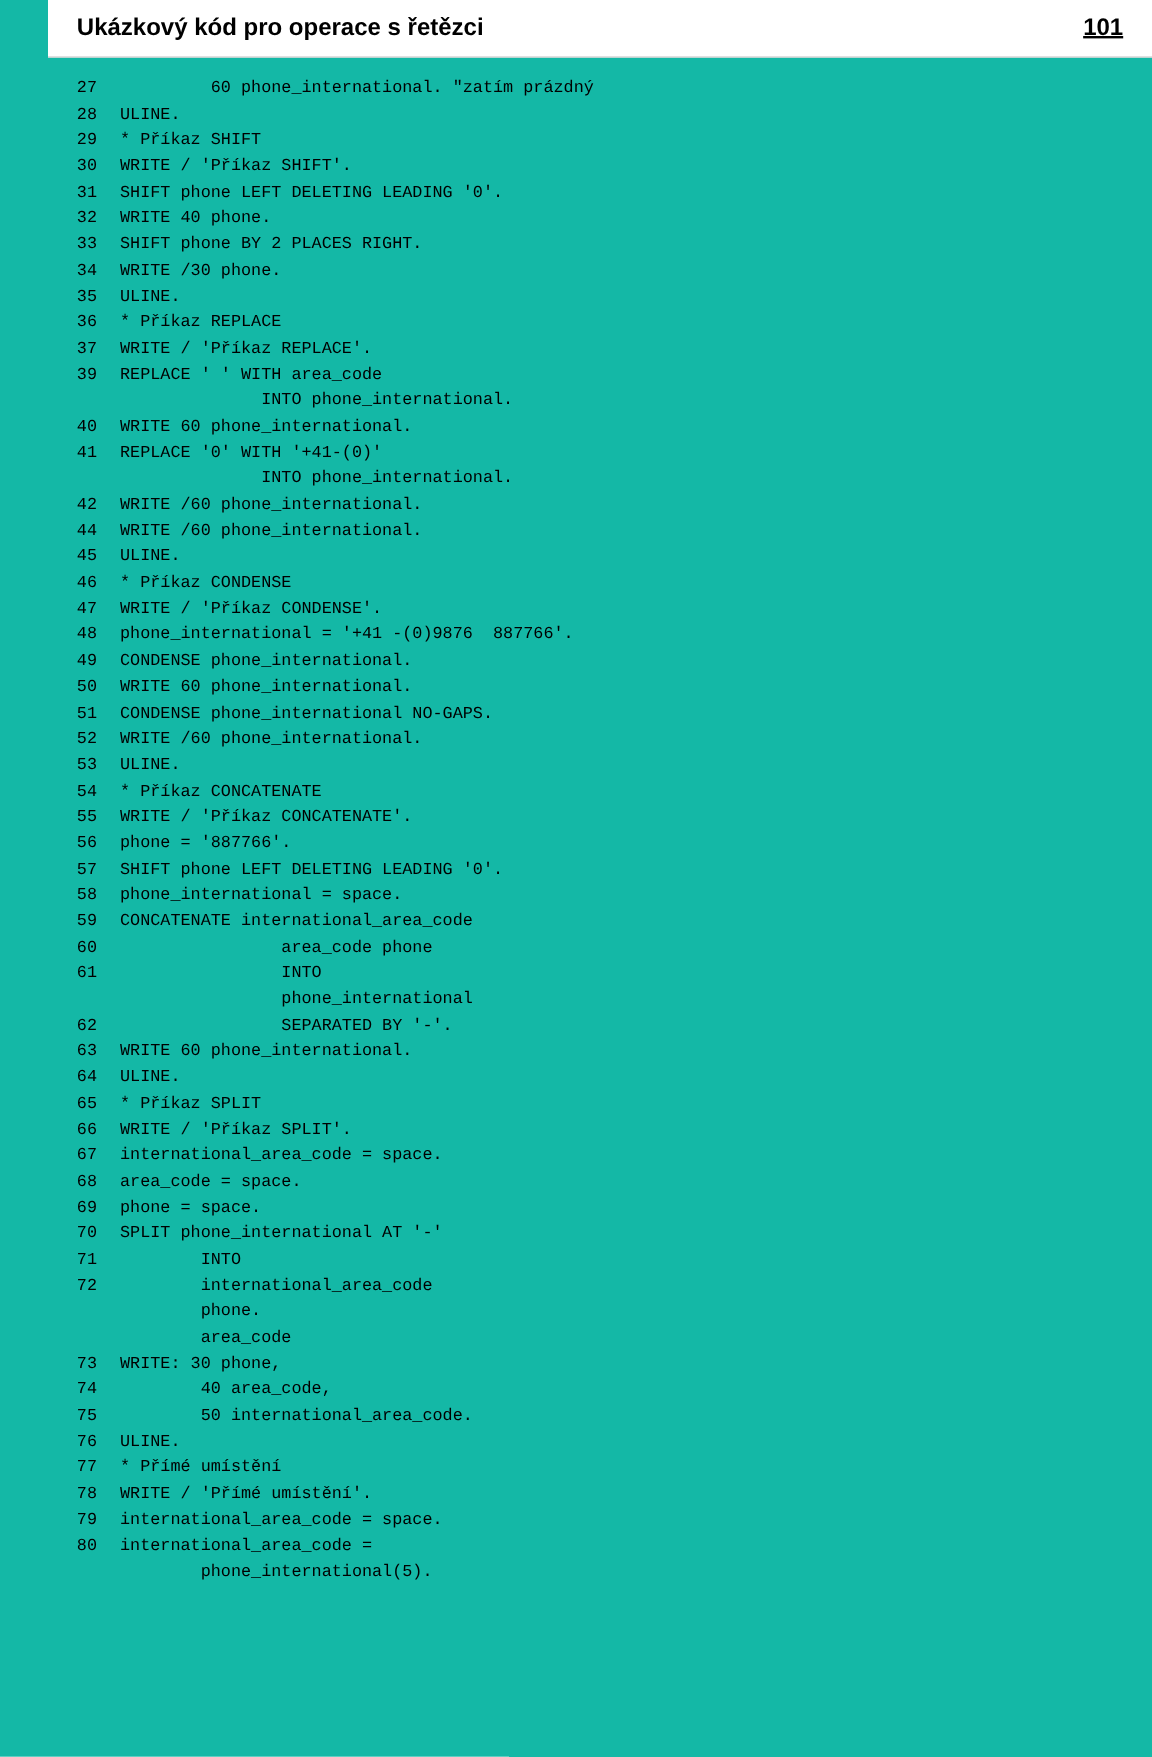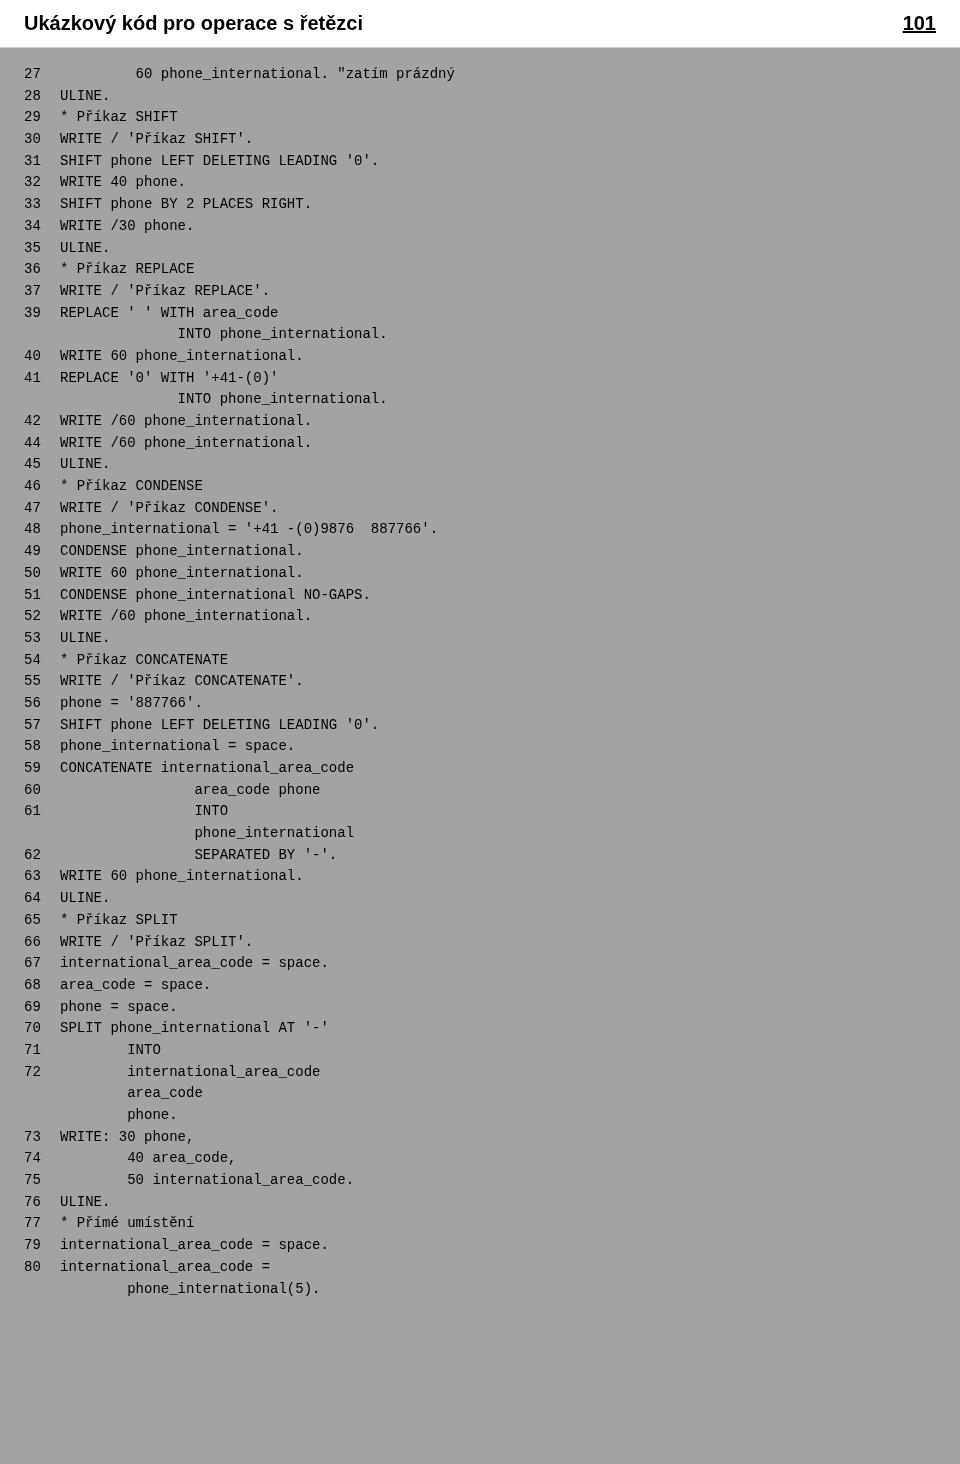--- a/index.html
+++ b/index.html
@@ -9,22 +9,23 @@
     }
     body {
       background: #ffffff;
       font-family: 'Courier New', Courier, monospace;
       font-size: 14px;
       color: #000000;
     }
     .page-container {
       width: 960px;
       min-height: 1464px;
-      background: #a3a3a3;
+      background: #14b8a6;
       position: relative;
+      padding-left: 40px;
     }
     .page-header {
       display: flex;
       justify-content: space-between;
       align-items: center;
       padding: 12px 24px 12px 24px;
       border-bottom: 1px solid #cccccc;
       background: #ffffff;
     }
     .page-title {
@@ -115,24 +116,25 @@
       <div class="code-line"><span class="line-number">63</span><span class="line-content">WRITE 60 phone_international.</span></div>
       <div class="code-line"><span class="line-number">64</span><span class="line-content">ULINE.</span></div>
       <div class="code-line"><span class="line-number">65</span><span class="line-content">* Příkaz SPLIT</span></div>
       <div class="code-line"><span class="line-number">66</span><span class="line-content">WRITE / 'Příkaz SPLIT'.</span></div>
       <div class="code-line"><span class="line-number">67</span><span class="line-content">international_area_code = space.</span></div>
       <div class="code-line"><span class="line-number">68</span><span class="line-content">area_code = space.</span></div>
       <div class="code-line"><span class="line-number">69</span><span class="line-content">phone = space.</span></div>
       <div class="code-line"><span class="line-number">70</span><span class="line-content">SPLIT phone_international AT '-'</span></div>
       <div class="code-line"><span class="line-number">71</span><span class="line-content">        INTO</span></div>
       <div class="code-line"><span class="line-number">72</span><span class="line-content">        international_area_code</span></div>
+      <div class="code-line"><span class="line-number"></span><span class="line-content">        phone.</span></div>
       <div class="code-line"><span class="line-number"></span><span class="line-content">        area_code</span></div>
-      <div class="code-line"><span class="line-number"></span><span class="line-content">        phone.</span></div>
       <div class="code-line"><span class="line-number">73</span><span class="line-content">WRITE: 30 phone,</span></div>
       <div class="code-line"><span class="line-number">74</span><span class="line-content">        40 area_code,</span></div>
       <div class="code-line"><span class="line-number">75</span><span class="line-content">        50 international_area_code.</span></div>
       <div class="code-line"><span class="line-number">76</span><span class="line-content">ULINE.</span></div>
       <div class="code-line"><span class="line-number">77</span><span class="line-content">* Přímé umístění</span></div>
+      <div class="code-line"><span class="line-number">78</span><span class="line-content">WRITE / 'Přímé umístění'.</span></div>
       <div class="code-line"><span class="line-number">79</span><span class="line-content">international_area_code = space.</span></div>
       <div class="code-line"><span class="line-number">80</span><span class="line-content">international_area_code =</span></div>
       <div class="code-line"><span class="line-number"></span><span class="line-content">        phone_international(5).</span></div>
     </div>
 </div>
 
 </body></html>

